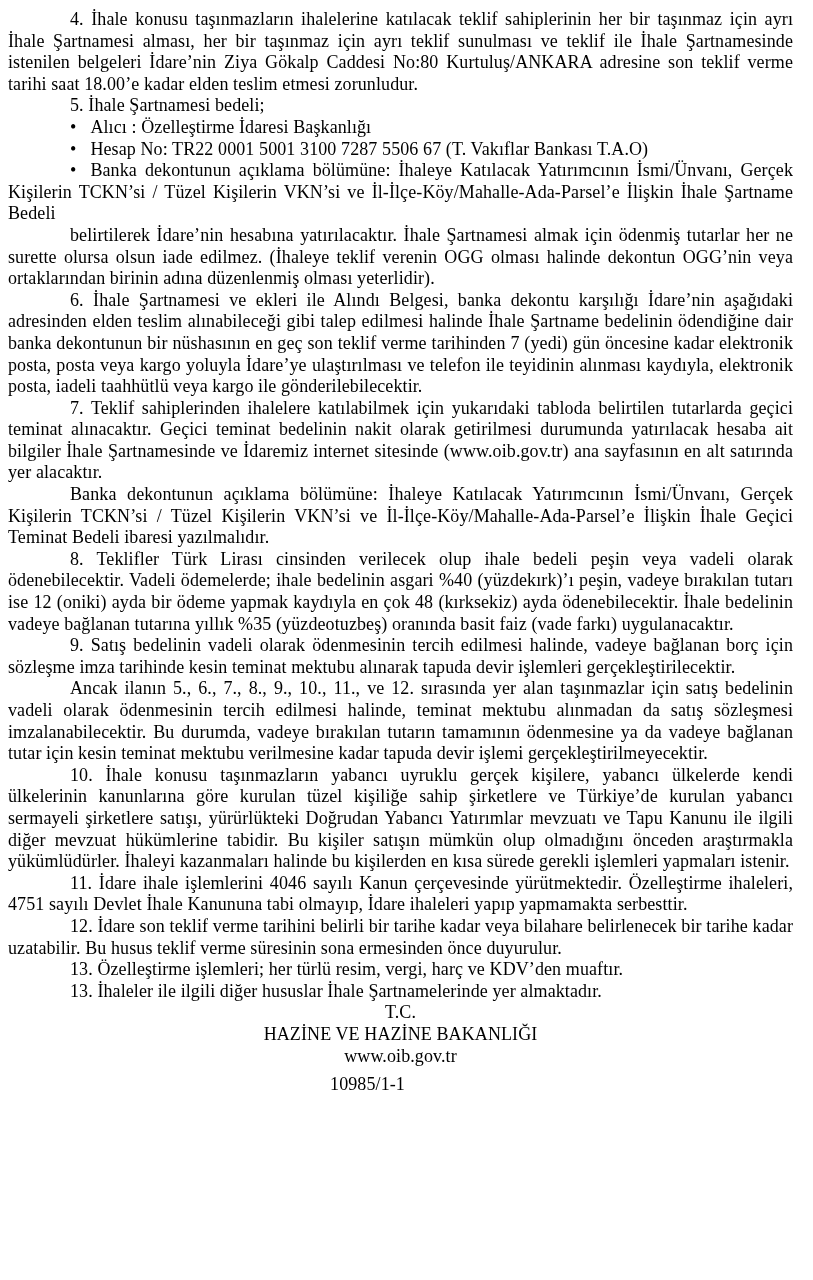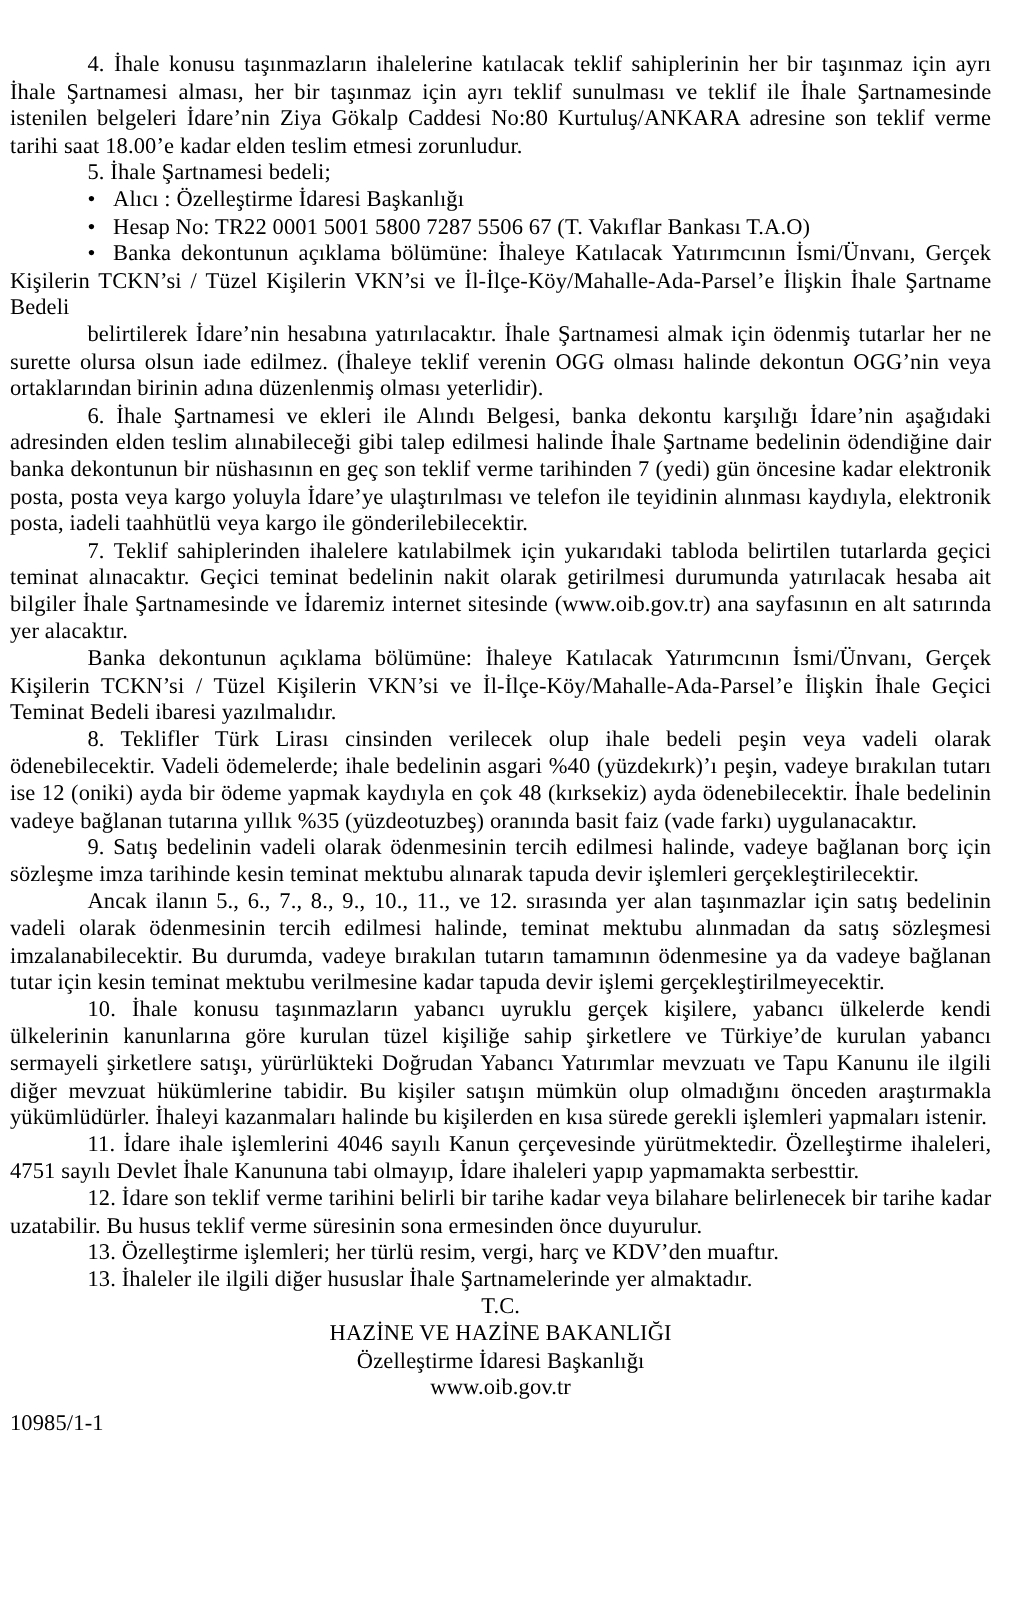--- a/index.html
+++ b/index.html
@@ -15,54 +15,53 @@
     font-family: "Liberation Serif", "DejaVu Serif", serif;
     color: #000000;
   }
   .doc {
     box-sizing: border-box;
     width: 803px;
     padding: 9px 10px 0 8px;
     font-size: 18px;
     line-height: 21.6px;
     letter-spacing: 0.1px;
-    margin-top: 32px;
   }
   .para {
     margin: 0;
     text-align: justify;
     text-indent: 62px;
   }
   .bm {
     margin-right: 14px;
   }
   .footer-line {
     margin: 0;
     text-align: center;
     text-indent: 0;
   }
   .ref {
     margin: 7px 0 0 0;
-    text-align: left;
+    text-align: center;
     padding-right: 66px;
     text-indent: 0;
   }
 </style>
 </head>
 <body>
 
 <div class="doc">
 
   <p class="para">4. İhale konusu taşınmazların ihalelerine katılacak teklif sahiplerinin her bir taşınmaz için ayrı İhale Şartnamesi alması, her bir taşınmaz için ayrı teklif sunulması ve teklif ile İhale Şartnamesinde istenilen belgeleri İdare’nin Ziya Gökalp Caddesi No:80 Kurtuluş/ANKARA adresine son teklif verme tarihi saat 18.00’e kadar elden teslim etmesi zorunludur.</p>
 
   <p class="para">5. İhale Şartnamesi bedeli;</p>
 
   <p class="para"><span class="bm">•</span><span>Alıcı : Özelleştirme İdaresi Başkanlığı</span></p>
 
-  <p class="para"><span class="bm">•</span><span>Hesap No: TR22 0001 5001 5800 7287 5506 67 (T. Vakıflar Bankası T.A.O)</span></p>
+  <p class="para"><span class="bm">•</span><span>Hesap No: TR22 0001 5001 3100 7287 5506 67 (T. Vakıflar Bankası T.A.O)</span></p>
 
   <p class="para"><span class="bm">•</span><span>Banka dekontunun açıklama bölümüne: İhaleye Katılacak Yatırımcının İsmi/Ünvanı, Gerçek Kişilerin TCKN’si / Tüzel Kişilerin VKN’si ve İl-İlçe-Köy/Mahalle-Ada-Parsel’e İlişkin İhale Şartname Bedeli</span></p>
 
   <p class="para">belirtilerek İdare’nin hesabına yatırılacaktır. İhale Şartnamesi almak için ödenmiş tutarlar her ne surette olursa olsun iade edilmez. (İhaleye teklif verenin OGG olması halinde dekontun OGG’nin veya ortaklarından birinin adına düzenlenmiş olması yeterlidir).</p>
 
   <p class="para">6. İhale Şartnamesi ve ekleri ile Alındı Belgesi, banka dekontu karşılığı İdare’nin aşağıdaki adresinden elden teslim alınabileceği gibi talep edilmesi halinde İhale Şartname bedelinin ödendiğine dair banka dekontunun bir nüshasının en geç son teklif verme tarihinden 7 (yedi) gün öncesine kadar elektronik posta, posta veya kargo yoluyla İdare’ye ulaştırılması ve telefon ile teyidinin alınması kaydıyla, elektronik posta, iadeli taahhütlü veya kargo ile gönderilebilecektir.</p>
 
   <p class="para">7. Teklif sahiplerinden ihalelere katılabilmek için yukarıdaki tabloda belirtilen tutarlarda geçici teminat alınacaktır. Geçici teminat bedelinin nakit olarak getirilmesi durumunda yatırılacak hesaba ait bilgiler İhale Şartnamesinde ve İdaremiz internet sitesinde (www.oib.gov.tr) ana sayfasının en alt satırında yer alacaktır.</p>
 
   <p class="para">Banka dekontunun açıklama bölümüne: İhaleye Katılacak Yatırımcının İsmi/Ünvanı, Gerçek Kişilerin TCKN’si / Tüzel Kişilerin VKN’si ve İl-İlçe-Köy/Mahalle-Ada-Parsel’e İlişkin İhale Geçici Teminat Bedeli ibaresi yazılmalıdır.</p>
@@ -79,18 +78,17 @@
 
   <p class="para">12. İdare son teklif verme tarihini belirli bir tarihe kadar veya bilahare belirlenecek bir tarihe kadar uzatabilir. Bu husus teklif verme süresinin sona ermesinden önce duyurulur.</p>
 
   <p class="para">13. Özelleştirme işlemleri; her türlü resim, vergi, harç ve KDV’den muaftır.</p>
 
   <p class="para">13. İhaleler ile ilgili diğer hususlar İhale Şartnamelerinde yer almaktadır.</p>
 
   <div>
     <p class="footer-line">T.C.</p>
     <p class="footer-line">HAZİNE VE HAZİNE BAKANLIĞI</p>
-    <p class="footer-line">Özelleştirme İdaresi Başkanlığı</p>
     <p class="footer-line">www.oib.gov.tr</p>
     <p class="ref">10985/1-1</p>
   </div>
 
 </div>
 
 </body></html>

